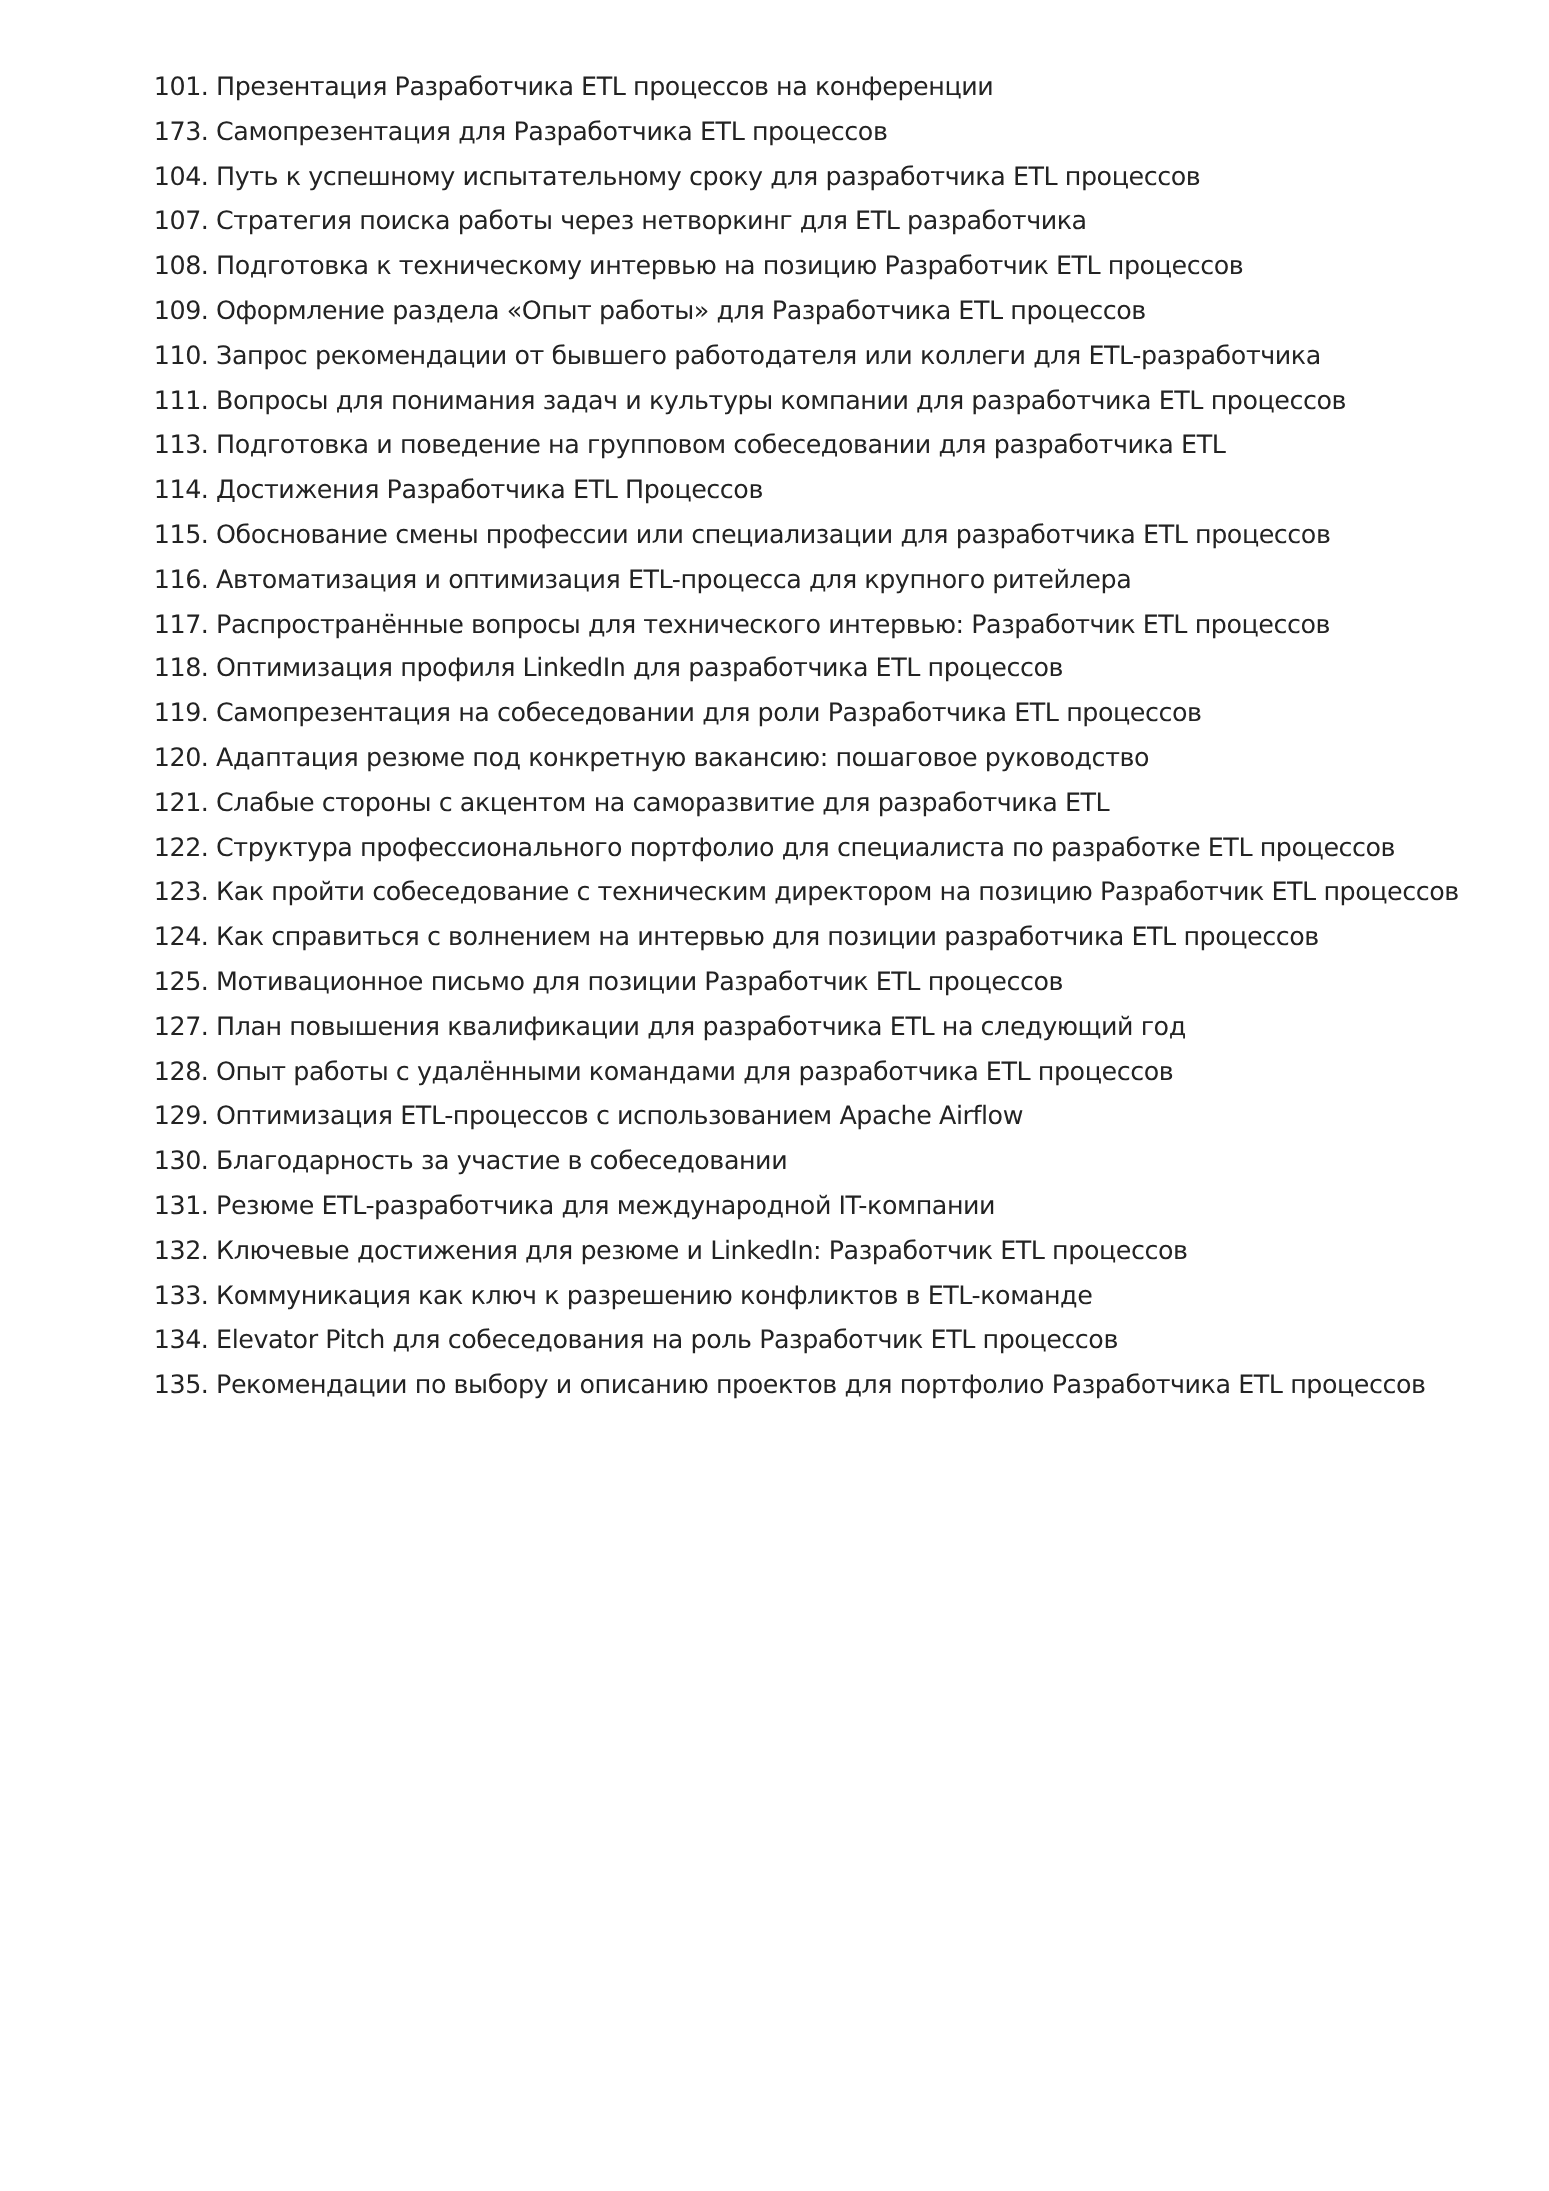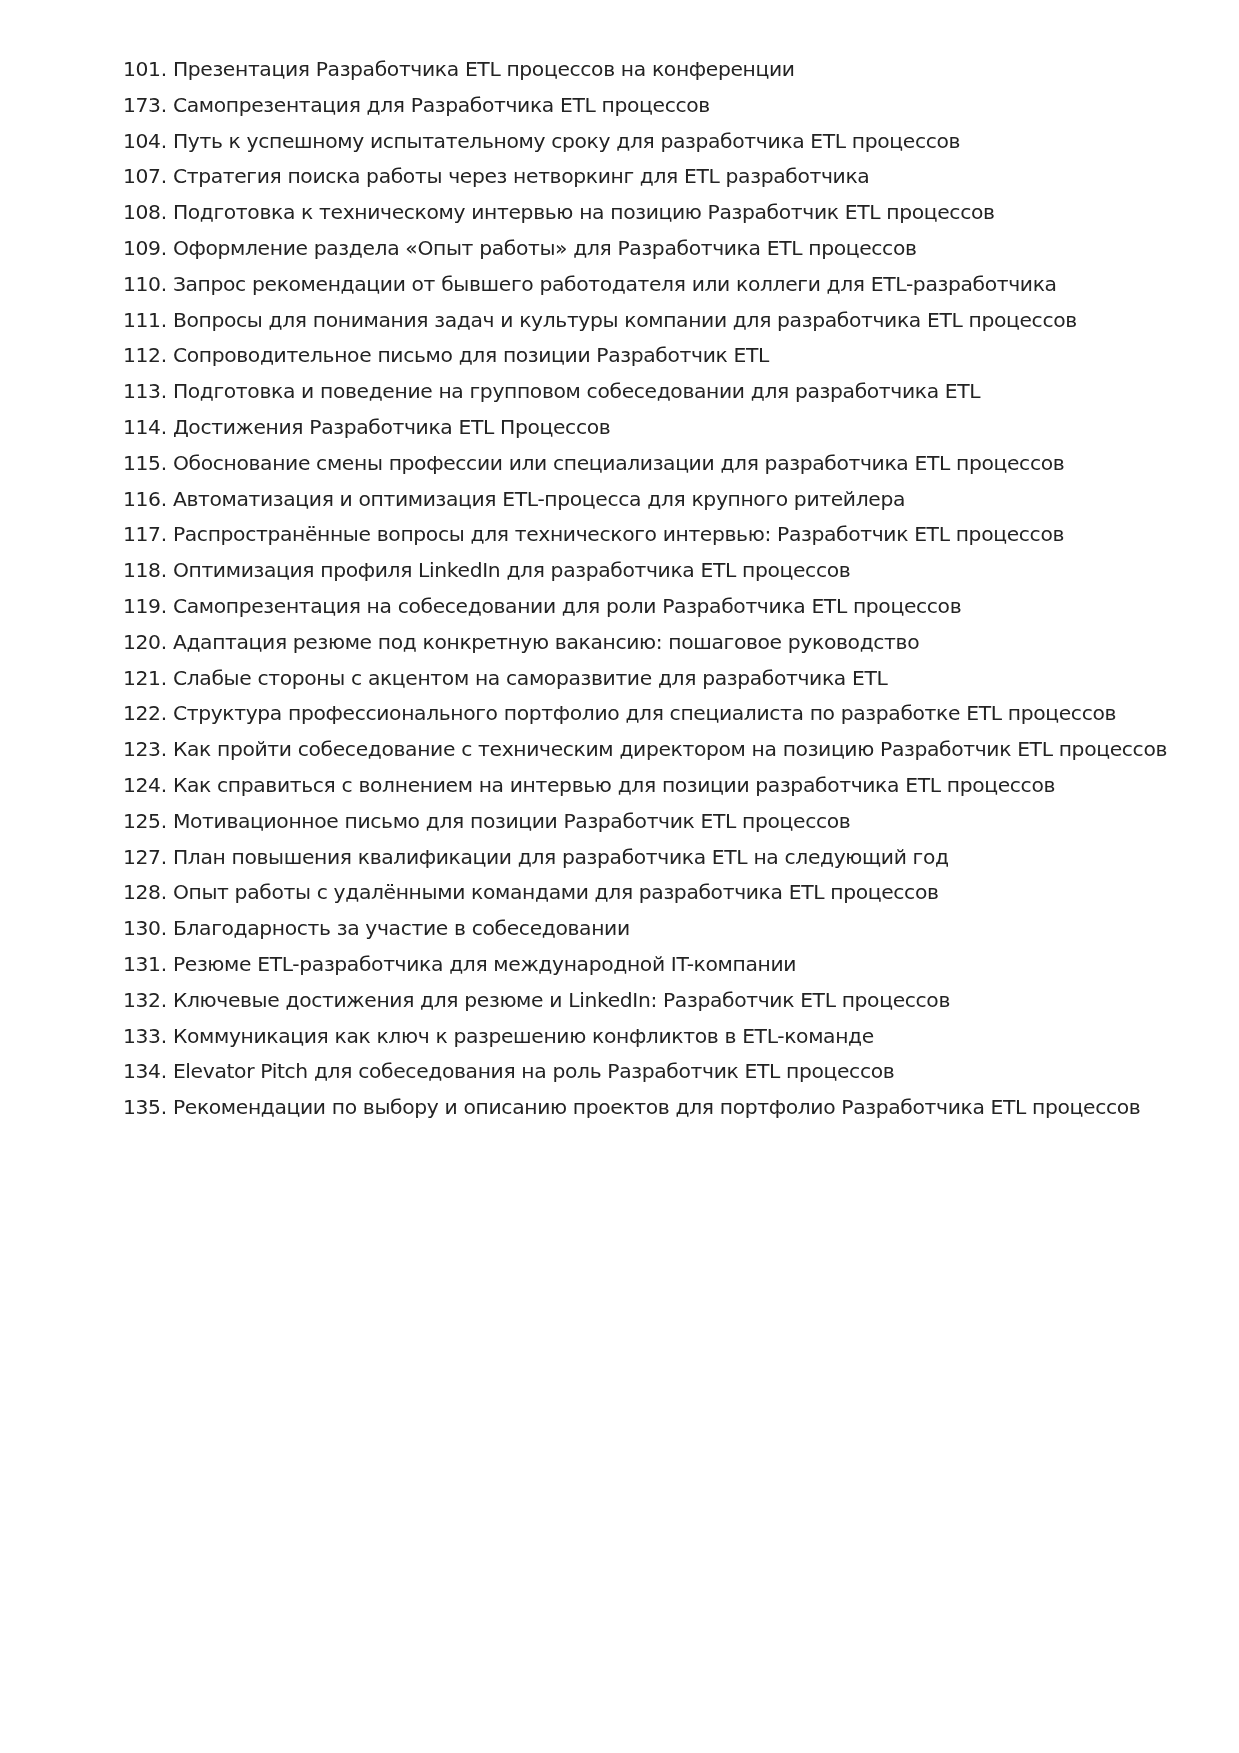--- a/index.html
+++ b/index.html
@@ -36,35 +36,35 @@
 
 <div class="page" id="list">
     <p class="item"><span class="num">101.</span> <span>Презентация Разработчика ETL процессов на конференции</span></p>
     <p class="item"><span class="num">173.</span> <span>Самопрезентация для Разработчика ETL процессов</span></p>
     <p class="item"><span class="num">104.</span> <span>Путь к успешному испытательному сроку для разработчика ETL процессов</span></p>
     <p class="item"><span class="num">107.</span> <span>Стратегия поиска работы через нетворкинг для ETL разработчика</span></p>
     <p class="item"><span class="num">108.</span> <span>Подготовка к техническому интервью на позицию Разработчик ETL процессов</span></p>
     <p class="item"><span class="num">109.</span> <span>Оформление раздела «Опыт работы» для Разработчика ETL процессов</span></p>
     <p class="item"><span class="num">110.</span> <span>Запрос рекомендации от бывшего работодателя или коллеги для ETL-разработчика</span></p>
     <p class="item"><span class="num">111.</span> <span>Вопросы для понимания задач и культуры компании для разработчика ETL процессов</span></p>
-    <p class="item"><span class="num">112.</span> <span>Сопроводительное письмо для позиции Разработчик ETL</span></p>
     <p class="item"><span class="num">113.</span> <span>Подготовка и поведение на групповом собеседовании для разработчика ETL</span></p>
     <p class="item"><span class="num">114.</span> <span>Достижения Разработчика ETL Процессов</span></p>
     <p class="item"><span class="num">115.</span> <span>Обоснование смены профессии или специализации для разработчика ETL процессов</span></p>
     <p class="item"><span class="num">116.</span> <span>Автоматизация и оптимизация ETL-процесса для крупного ритейлера</span></p>
     <p class="item"><span class="num">117.</span> <span>Распространённые вопросы для технического интервью: Разработчик ETL процессов</span></p>
     <p class="item"><span class="num">118.</span> <span>Оптимизация профиля LinkedIn для разработчика ETL процессов</span></p>
     <p class="item"><span class="num">119.</span> <span>Самопрезентация на собеседовании для роли Разработчика ETL процессов</span></p>
     <p class="item"><span class="num">120.</span> <span>Адаптация резюме под конкретную вакансию: пошаговое руководство</span></p>
     <p class="item"><span class="num">121.</span> <span>Слабые стороны с акцентом на саморазвитие для разработчика ETL</span></p>
     <p class="item"><span class="num">122.</span> <span>Структура профессионального портфолио для специалиста по разработке ETL процессов</span></p>
     <p class="item"><span class="num">123.</span> <span>Как пройти собеседование с техническим директором на позицию Разработчик ETL процессов</span></p>
     <p class="item"><span class="num">124.</span> <span>Как справиться с волнением на интервью для позиции разработчика ETL процессов</span></p>
     <p class="item"><span class="num">125.</span> <span>Мотивационное письмо для позиции Разработчик ETL процессов</span></p>
     <p class="item"><span class="num">127.</span> <span>План повышения квалификации для разработчика ETL на следующий год</span></p>
     <p class="item"><span class="num">128.</span> <span>Опыт работы с удалёнными командами для разработчика ETL процессов</span></p>
+    <p class="item"><span class="num">129.</span> <span>Оптимизация ETL-процессов с использованием Apache Airflow</span></p>
     <p class="item"><span class="num">130.</span> <span>Благодарность за участие в собеседовании</span></p>
     <p class="item"><span class="num">131.</span> <span>Резюме ETL-разработчика для международной IT-компании</span></p>
     <p class="item"><span class="num">132.</span> <span>Ключевые достижения для резюме и LinkedIn: Разработчик ETL процессов</span></p>
     <p class="item"><span class="num">133.</span> <span>Коммуникация как ключ к разрешению конфликтов в ETL-команде</span></p>
     <p class="item"><span class="num">134.</span> <span>Elevator Pitch для собеседования на роль Разработчик ETL процессов</span></p>
     <p class="item"><span class="num">135.</span> <span>Рекомендации по выбору и описанию проектов для портфолио Разработчика ETL процессов</span></p>
   </div>
 
 </body></html>

